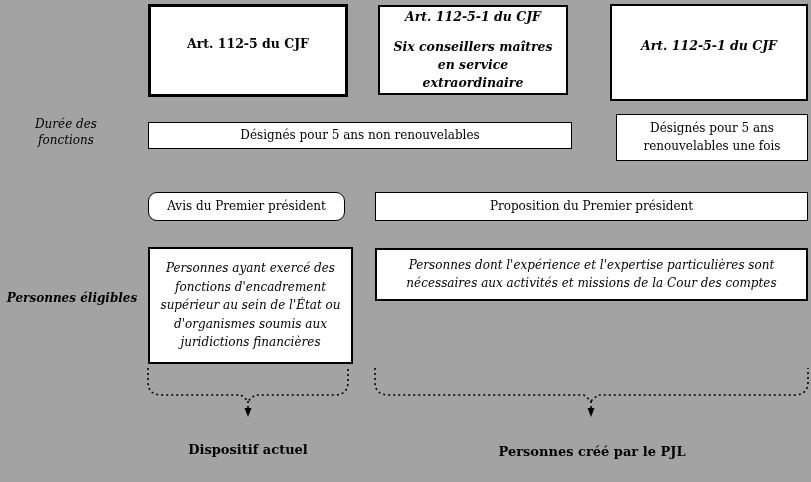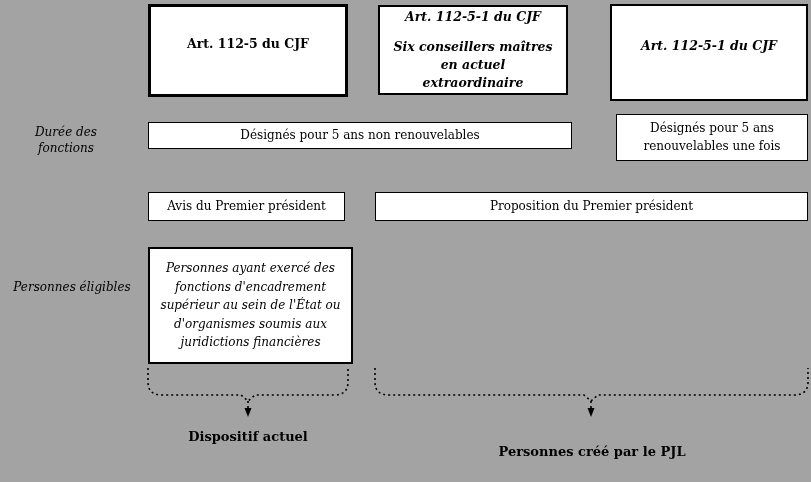--- a/index.html
+++ b/index.html
@@ -32,58 +32,61 @@
 <body>
 
 <div class="canvas">
 
   <div class="abs box thick hdr" style="left:148px;top:4px;width:200px;height:93px;">
     <div class="t">Art. 112-5 du CJF</div>
   </div>
 
   <div class="abs box med hdr" style="left:378px;top:5px;width:190px;height:90px;">
     <div class="t">Art. 112-5-1 du CJF</div>
-    <div class="b" style="padding:0 2px;">Six conseillers maîtres en actuel extraordinaire</div>
+    <div class="b" style="padding:0 2px;">Six conseillers maîtres en service extraordinaire</div>
   </div>
 
   <div class="abs box med hdr" style="left:610px;top:4px;width:198px;height:97px;">
     <div class="t">Art. 112-5-1 du CJF</div>
   </div>
 
-  <div class="abs side-label" style="left:10px;top:124px;width:112px;">Durée des fonctions</div>
-  <div class="abs side-label" style="left:2px;top:279px;width:140px;">Personnes  éligibles</div>
+  <div class="abs side-label" style="left:10px;top:116px;width:112px;">Durée des fonctions</div>
+  <div class="abs side-label" style="left:2px;top:290px;width:140px;font-weight:bold;">Personnes  éligibles</div>
 
   <div class="abs box thin" style="left:148px;top:122px;width:424px;height:27px;">
     <span>Désignés pour 5 ans non renouvelables</span>
   </div>
   <div class="abs box thin" style="left:616px;top:114px;width:192px;height:47px;padding:2px 14px;align-items:center;">
     <span>Désignés pour 5 ans renouvelables une fois</span>
   </div>
 
-  <div class="abs box thin" style="left:148px;top:192px;width:197px;height:29px;">
+  <div class="abs box thin" style="left:148px;top:192px;width:197px;height:29px;border-radius:9px;">
     <span>Avis du Premier président</span>
   </div>
   <div class="abs box med" style="left:148px;top:247px;width:205px;height:117px;padding:4px 10px;line-height:1.55;">
     <span>Personnes ayant exercé des fonctions d'encadrement supérieur au sein de l'État ou d'organismes soumis aux juridictions financières</span>
   </div>
 
   <div class="abs box thin" style="left:375px;top:192px;width:433px;height:29px;">
     <span>Proposition du Premier président</span>
+  </div>
+  <div class="abs box med" style="left:375px;top:248px;width:433px;height:53px;padding:2px 6px;">
+    <span>Personnes dont l'expérience et l'expertise particulières sont nécessaires aux activités et missions de la Cour des comptes</span>
   </div>
 
   <svg class="abs brace" style="left:146px;top:366px;" width="204" height="52" viewBox="0 0 204 52">
     <path d="M2,2 L2,16 Q2,29 16,29 L95,29 L102,35 L109,29 L188,29 Q202,29 202,16 L202,2"></path>
     <path d="M102,35 L102,44"></path>
     <polygon points="98.5,42 105.5,42 102,51"></polygon>
   </svg>
 
   <svg class="abs brace" style="left:373px;top:366px;" width="437" height="52" viewBox="0 0 437 52">
     <path d="M2,2 L2,16 Q2,29 16,29 L211,29 L218,35 L225,29 L421,29 Q435,29 435,16 L435,2"></path>
     <path d="M218,35 L218,44"></path>
     <polygon points="214.5,42 221.5,42 218,51"></polygon>
   </svg>
 
-  <div class="abs foot" style="left:128px;top:429px;width:240px;">
+  <div class="abs foot" style="left:128px;top:442px;width:240px;">
     <div>Dispositif actuel</div>
   </div>
   <div class="abs foot" style="left:432px;top:444px;width:320px;">Personnes créé par le PJL</div>
 
 </div>
 
 </body></html>

